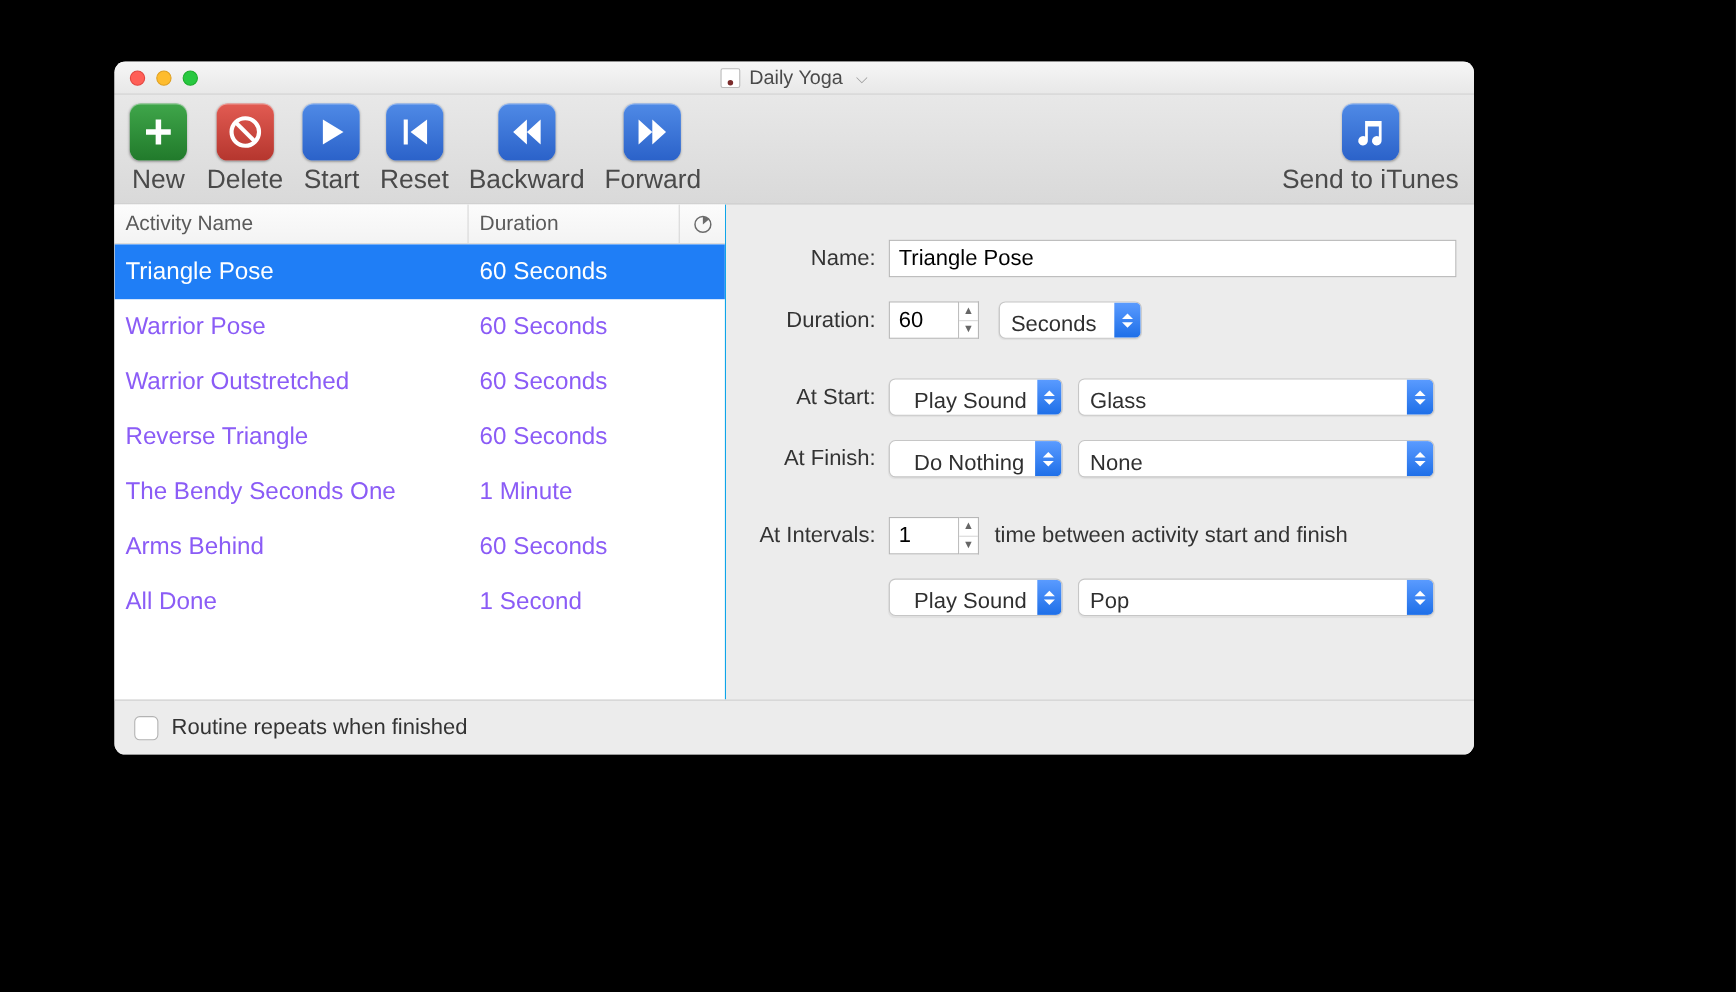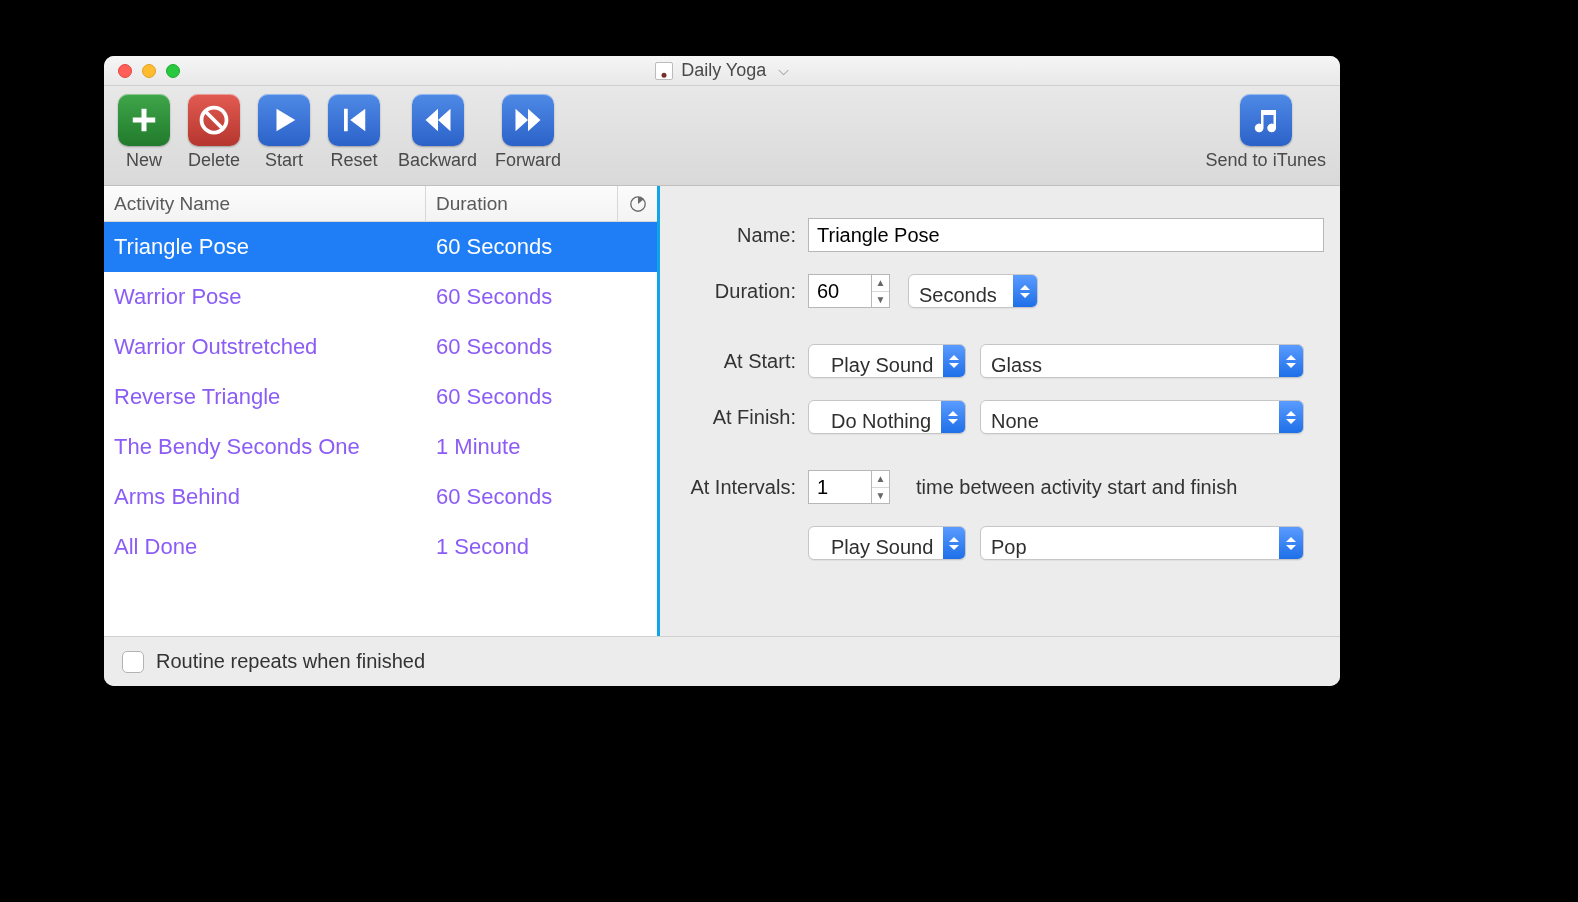--- a/index.html
+++ b/index.html
@@ -40,37 +40,37 @@
 
 .toolbar {
   height: 100px;
   background: linear-gradient(#e8e8e8, #d9d9d9);
   border-bottom: 1px solid #bfbfbf;
   display: flex; align-items: flex-start; padding: 8px 14px 0 14px;
   gap: 18px;
 }
 .toolbar .spacer { flex: 1; }
 .tb-item { display: flex; flex-direction: column; align-items: center; gap: 4px; }
-.tb-item .tb-label { font-size: 18px; color: #4a4a4a; }
+.tb-item .tb-label { font-size: 24px; color: #4a4a4a; }
 .tb-btn {
   width: 52px; height: 52px; border-radius: 10px;
   display: flex; align-items: center; justify-content: center;
   box-shadow: inset 0 1px 0 rgba(255,255,255,0.4), 0 1px 2px rgba(0,0,0,0.3);
   cursor: pointer;
 }
 .tb-btn svg { width: 30px; height: 30px; }
 .btn-green { background: linear-gradient(#3fa64a, #217a2b); }
 .btn-red   { background: linear-gradient(#e25b52, #b5362e); }
 .btn-blue  { background: linear-gradient(#4f8ae6, #2b62c9); }
 
 .content {
   flex: 1; display: flex; min-height: 0; background: #ececec;
 }
 .left-pane {
-  width: 556px; background: #fff; border-right: 3px solid #0ea5e9;
+  width: 556px; background: #fff; border-right: 1px solid #0ea5e9;
   display: flex; flex-direction: column;
 }
 .col-headers {
   height: 36px; border-bottom: 1px solid #d7d7d7;
   display: flex; align-items: center; font-size: 19px; color: #5a5a5a;
   background: linear-gradient(#fcfcfc, #f3f3f3);
 }
 .col-headers > div { border-right: 1px solid #d7d7d7; height: 100%; display: flex; align-items: center; padding: 0 10px; }
 .col-headers .col-name { width: 322px; }
 .col-headers .col-dur  { width: 192px; }
@@ -116,21 +116,21 @@
 .mac-select .ms-caret::before, .mac-select .ms-caret::after {
   content: ""; width: 0; height: 0;
   border-left: 5px solid transparent; border-right: 5px solid transparent;
 }
 .mac-select .ms-caret::before { border-bottom: 5px solid #fff; margin-bottom: 3px; }
 .mac-select .ms-caret::after  { border-top: 5px solid #fff; }
 
 .sel-units { width: 130px; margin-left: 18px; }
 .sel-action { width: 158px; padding-left: 12px; }
 .sel-sound { width: 324px; margin-left: 14px; }
-.interval-text { margin-left: 26px; font-size: 20px; color: #333; }
+.interval-text { margin-left: 14px; font-size: 20px; color: #333; }
 
 .footer {
   height: 50px; background: #ececec; border-top: 1px solid #d0d0d0;
   display: flex; align-items: center; padding: 0 18px; font-size: 20px; color: #333;
 }
 .checkbox {
   width: 22px; height: 22px; border: 1px solid #b3b3b3; border-radius: 5px; background: #fff;
   margin-right: 12px; cursor: pointer;
 }
 </style>

